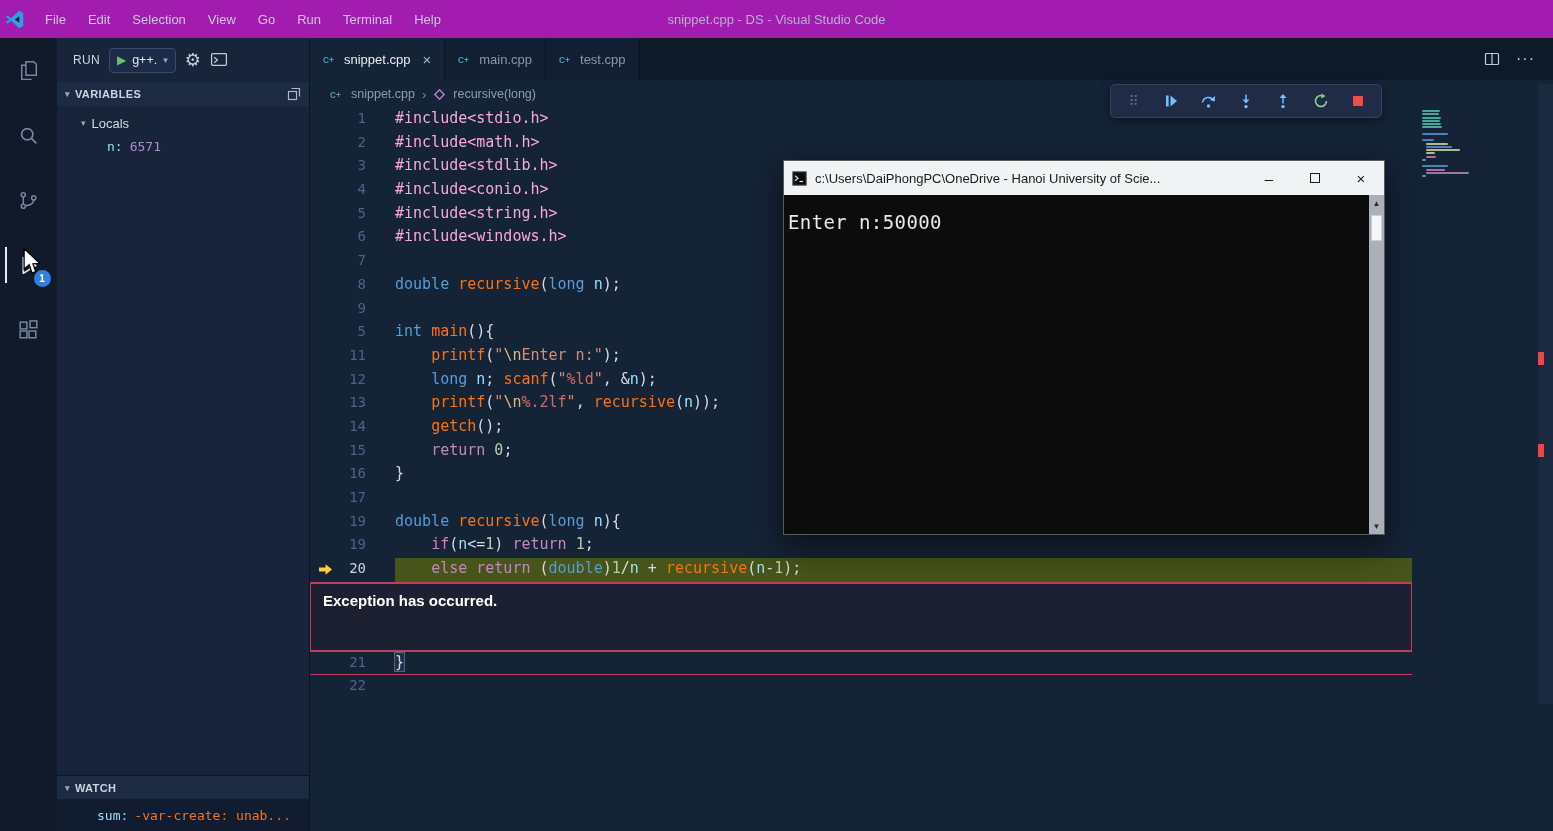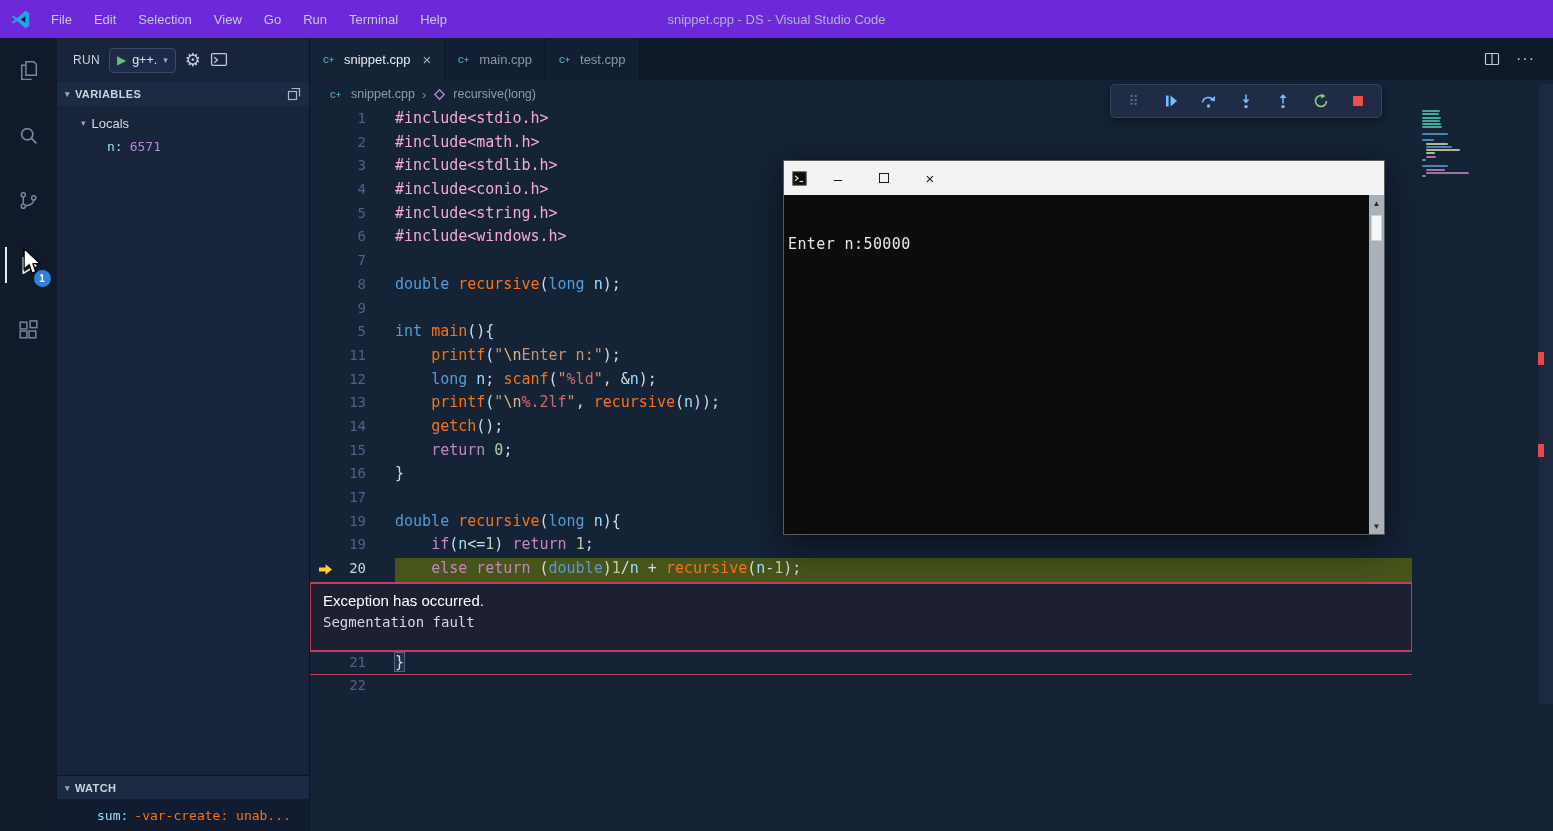--- a/index.html
+++ b/index.html
@@ -1,20 +1,20 @@
 <!DOCTYPE html>
 <html><head>
 <meta charset="utf-8">
 <style>
   *{margin:0;padding:0;box-sizing:border-box}
   html,body{width:1553px;height:831px;overflow:hidden;background:#0d1524;font-family:"Liberation Sans",sans-serif}
   #app{position:relative;width:1553px;height:831px;color:#ccd2de;font-size:13px}
 
   
-  .titlebar{position:absolute;left:0;top:0;right:0;height:38px;background:#6d28d9;display:flex;align-items:center;padding-left:10px;z-index:40}
+  .titlebar{position:absolute;left:0;top:0;right:0;height:38px;background:#a21caf;display:flex;align-items:center;padding-left:4px;z-index:40}
   .logo{margin-right:10px;display:flex;align-items:center}
   #menubar{display:flex;gap:2px;z-index:2}
   .menu-item{padding:4px 10px;font-size:13px;color:#c3cad8;border-radius:4px;cursor:default}
   .win-title{position:absolute;left:50%;transform:translateX(-50%);font-size:13px;color:#aeb6c6;white-space:nowrap}
 
   
   .activitybar{position:absolute;left:0;top:38px;width:57px;bottom:0;background:#111a2b;display:flex;flex-direction:column;align-items:center;padding-top:8px;gap:17px;z-index:30}
   .act-item{width:48px;height:48px;display:flex;align-items:center;justify-content:center;position:relative;color:#7b87a0}
   .act-item.active{color:#e7ecf3}
   .act-item.active::before{content:"";position:absolute;left:0;top:6px;bottom:6px;width:2px;background:#e7ecf3}
@@ -61,21 +61,21 @@
   .ln{position:absolute;left:0;top:2px;width:56px;text-align:right;font-size:14px;color:#4f6189}
   .cl.cur .ln{color:#c9d1e0}
   .hlband{position:absolute;left:85px;right:0;top:0;bottom:0;background:#47541a}
   .cur-arrow{position:absolute;left:8px;top:5px}
   .cl-code{position:absolute;left:85px;top:1px;white-space:pre;font-size:15px;color:#d4dae6}
   .tk-inc{color:#f9a8d4}.tk-kw{color:#569cd6}.tk-ct{color:#c586c0}.tk-fn{color:#f97316}
   .tk-vr{color:#9cdcfe}.tk-st{color:#ce9178}.tk-es{color:#d7ba7d}.tk-fm{color:#d16969}
   .tk-nm{color:#b5cea8}.tk-pl{color:#d4dae6}
   .tk-bk{color:#d4dae6;outline:1px solid #54627f;background:rgba(90,110,150,.18)}
   .exc-widget{position:relative;width:1102px;height:70px;background:#1d2030;border:1px solid #bf3d5f;border-top-width:2px;border-bottom-width:2px;padding:8px 0 0 12px}
-  .exc-title{font-size:15px;font-weight:normal;color:#ffffff;font-family:"Liberation Sans",sans-serif}
+  .exc-title{font-size:15px;font-weight:bold;color:#ffffff;font-family:"Liberation Sans",sans-serif}
   .exc-msg{font-size:14px;color:#d5dae4;margin-top:5px;font-family:"DejaVu Sans Mono",monospace}
 
   
   #debug-toolbar{position:absolute;left:800px;top:46px;width:272px;height:34px;background:#202c46;border:1px solid #33415f;border-radius:5px;display:flex;align-items:center;justify-content:space-around;padding:0 4px;box-shadow:0 2px 10px rgba(0,0,0,.45);z-index:25}
   .dbg-btn{width:30px;height:28px;display:flex;align-items:center;justify-content:center}
   .gripper{color:#5f6b85;font-size:14px}
 
   
   #minimap{position:absolute;left:1112px;top:72px;width:88px;z-index:5}
   .mm-row{height:2px;margin-bottom:1.26px;border-radius:1px;opacity:.8}
@@ -83,21 +83,21 @@
   .vthumb{position:absolute;right:0;top:46px;width:14px;height:620px;background:rgba(130,145,175,.07)}
 
   
   #console-window{position:absolute;left:473px;top:122px;width:602px;height:375px;border:1px solid #5a5a5a;box-shadow:0 10px 34px rgba(0,0,0,.6);z-index:35;background:#0c0c0c}
   .cw-titlebar{height:34px;background:#f2f3f5;display:flex;align-items:center;padding-left:8px;gap:8px}
   .cw-title{font-size:13px;color:#1b1b1b;flex:1;white-space:nowrap;overflow:hidden}
   .cw-btns{display:flex;height:100%}
   .cw-btn{width:46px;display:flex;align-items:center;justify-content:center;font-size:15px;color:#1b1b1b}
   .max-box{width:10px;height:10px;border:1px solid #1b1b1b;display:inline-block}
   .cw-body{position:absolute;top:34px;left:0;right:0;bottom:0;background:#0c0c0c}
-  .cw-text{position:absolute;left:4px;top:40px;font-family:"DejaVu Sans Mono",monospace;font-size:15px;color:#e8e8e8;letter-spacing:.4px}
+  .cw-text{position:absolute;left:4px;top:16px;font-family:"DejaVu Sans Mono",monospace;font-size:19px;color:#e8e8e8;letter-spacing:.4px}
   .cw-scroll{position:absolute;right:0;top:0;width:15px;bottom:0;background:#aab0ba}
   .cw-arr{position:absolute;left:0;right:0;height:16px;display:flex;align-items:center;justify-content:center;font-size:8px;color:#2a2a2a}
   .cw-arr.down{bottom:0}
   .cw-thumb{position:absolute;top:20px;left:2px;right:2px;height:26px;background:#f5f6f8;border:1px solid #cfcfcf}
 </style>
 </head>
 <body>
 
 <div id="app">
 
@@ -334,21 +334,20 @@
         <div class="cl cur">
           <div class="hlband"></div>
           <svg class="cur-arrow" width="15" height="13" viewBox="0 0 15 13">
             <path d="M1 4.6H7.6V1.2L14 6.5 7.6 11.8V8.4H1Z" fill="#ffce33"></path>
           </svg>
           <span class="ln">20</span>
           <span class="cl-code"><span class="tk-pl">    </span><span class="tk-ct">else</span><span class="tk-pl"> </span><span class="tk-ct">return</span><span class="tk-pl"> (</span><span class="tk-kw">double</span><span class="tk-pl">)</span><span class="tk-nm">1</span><span class="tk-pl">/</span><span class="tk-vr">n</span><span class="tk-pl"> + </span><span class="tk-fn">recursive</span><span class="tk-pl">(</span><span class="tk-vr">n</span><span class="tk-pl">-</span><span class="tk-nm">1</span><span class="tk-pl">);</span></span>
         </div>
         <div class="exc-widget">
           <div class="exc-title">Exception has occurred.</div>
-          <div class="exc-msg">Segmentation fault</div>
         </div>
         <div class="cl exc-underline">
           <span class="ln">21</span>
           <span class="cl-code"><span class="tk-bk">}</span></span>
         </div>
         <div class="cl">
           <span class="ln">22</span>
           <span class="cl-code"></span>
         </div>
       </div>
@@ -425,20 +424,21 @@
     <div class="ruler-mark" style="left:1228px;top:406px"></div>
     <div class="vthumb"></div>
 
     <div id="console-window">
       <div class="cw-titlebar">
         <svg width="15" height="15" viewBox="0 0 15 15">
             <rect x="0.8" y="0.8" width="13.4" height="13.4" fill="#0c0c0c" stroke="#555"></rect>
             <path d="M3 4.8l3 2.5L3 9.8" stroke="#e8e8e8" fill="none" stroke-width="1.2"></path>
             <path d="M7.5 10.5h3.5" stroke="#e8e8e8" stroke-width="1.2"></path>
           </svg>
+        <span class="cw-title">c:\Users\DaiPhongPC\OneDrive - Hanoi University of Scie...</span>
         <span class="cw-btns">
           <span class="cw-btn">–</span>
           <span class="cw-btn">
               <span class="max-box"></span>
             </span>
           <span class="cw-btn">×</span>
         </span>
       </div>
       <div class="cw-body">
         <span class="cw-text">Enter n:50000</span>

